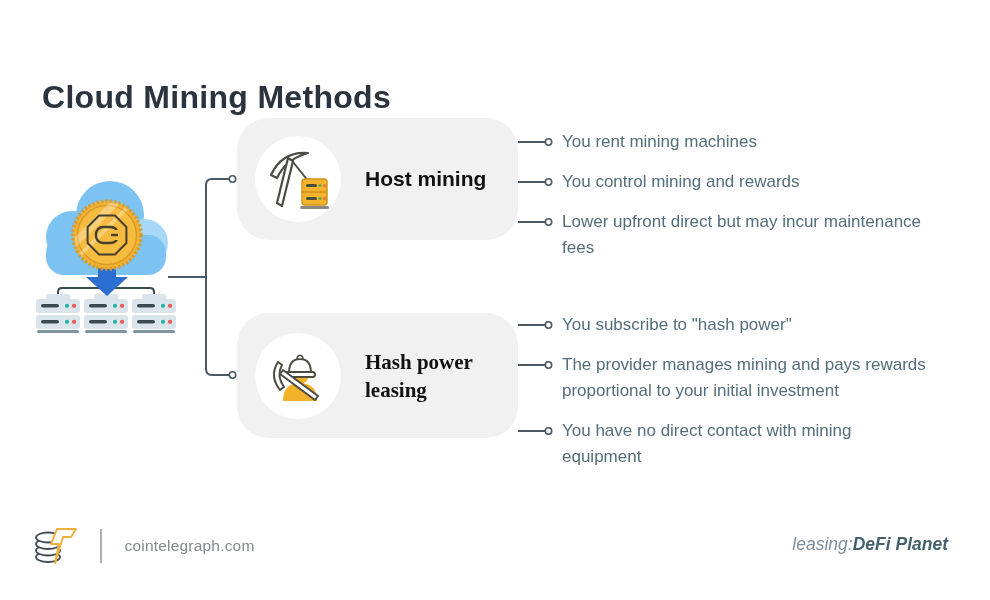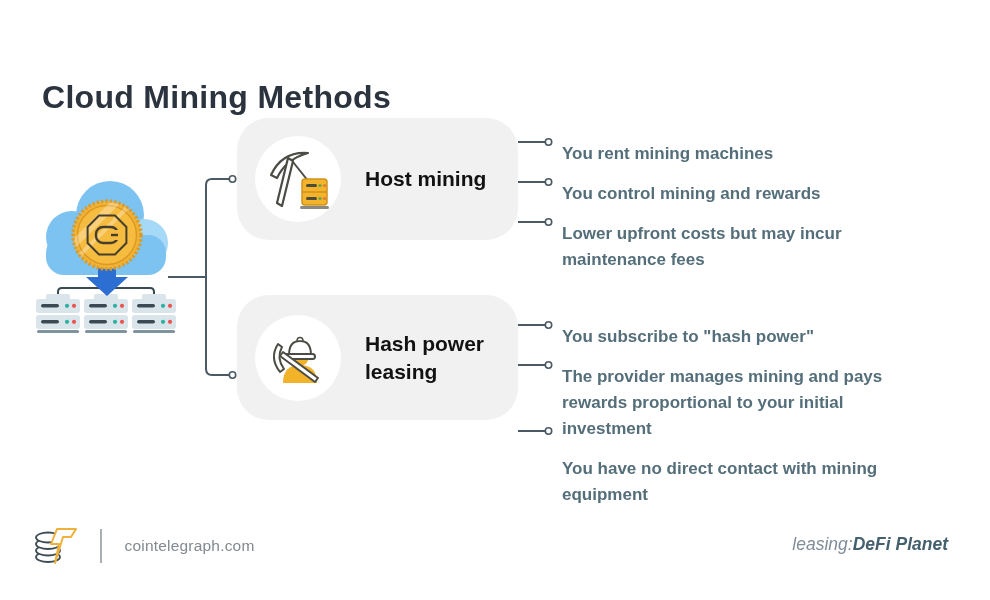--- a/index.html
+++ b/index.html
@@ -12,36 +12,36 @@
     font-size:32px; font-weight:700; color:#2b343e; letter-spacing:.3px;margin-top:45px;
   }
   .overlay { position:absolute; left:0; top:0; width:990px; height:600px; pointer-events:none; }
   .illustration { position:absolute; left:28px; top:165px; width:152px; height:175px; }
 
   .card {
     position:absolute; left:237px; width:281px;
     background:#f1f1f2; border-radius:32px;
   }
   .card-host { top:118px; height:122px; }
-  .card-hash { top:295px; height:125px; }
+  .card-hash { top:313px; height:125px;font-family:Liberation Serif, serif; }
   .card-circle {
     position:absolute; left:18px; top:50%; transform:translateY(-50%);
     width:86px; height:86px; border-radius:50%; background:#ffffff;
     display:flex; align-items:center; justify-content:center;
   }
   .card-label {
     position:absolute; left:128px; top:0; height:100%; width:150px;
     display:flex; align-items:center;
     font-size:21px; line-height:28px; font-weight:700; color:#121212;
   }
   .bullets { position:absolute; left:562px; width:372px; }
   .bullets-host { top:129px; }
   .bullets-hash { top:312px; }
   .bullet {
-    margin:12px 0 14px 0; font-size:17px; line-height:26px; color:#546e7a;font-weight:bold;
+    margin:0 0 14px 0; font-size:17px; line-height:26px; color:#546e7a;
   }
   .footer {
     position:absolute; left:33px; top:524px; height:44px;
     display:flex; align-items:center;gap:8px;
   }
   .footer-divider { width:1.5px; height:34px; background:#a9b0b5; margin:0 15px 0 13px; }
   .footer-site { font-size:15.5px; color:#82898f; letter-spacing:.2px; }
   .source {
     position:absolute; right:42px; top:534px; font-style:italic; font-size:17.5px;
   }
@@ -174,21 +174,21 @@
         <polygon points="14,30 17,26 52,52 49,56" fill="#ffffff" stroke="#4c4c44" stroke-width="2" stroke-linejoin="round"></polygon>
         <path d="M12,18 Q3,32 14,46 L18,43 Q10,32 16,21 Z" fill="#ffffff" stroke="#4c4c44" stroke-width="2" stroke-linejoin="round"></path>
       </svg>
     </div>
     <div class="card-label">Hash power leasing</div>
   </div>
 
   <div class="bullets bullets-host">
     <div class="bullet">You rent mining machines</div>
     <div class="bullet">You control mining and rewards</div>
-    <div class="bullet">Lower upfront costs but may incur maintenance fees</div>
+    <div class="bullet">Lower upfront direct but may incur maintenance fees</div>
   </div>
 
   <div class="bullets bullets-hash">
     <div class="bullet">You subscribe to "hash power"</div>
     <div class="bullet">The provider manages mining and pays rewards proportional to your initial investment</div>
     <div class="bullet">You have no direct contact with mining equipment</div>
   </div>
 
   <div class="footer">
     <svg width="46" height="44" viewBox="0 0 46 44">

